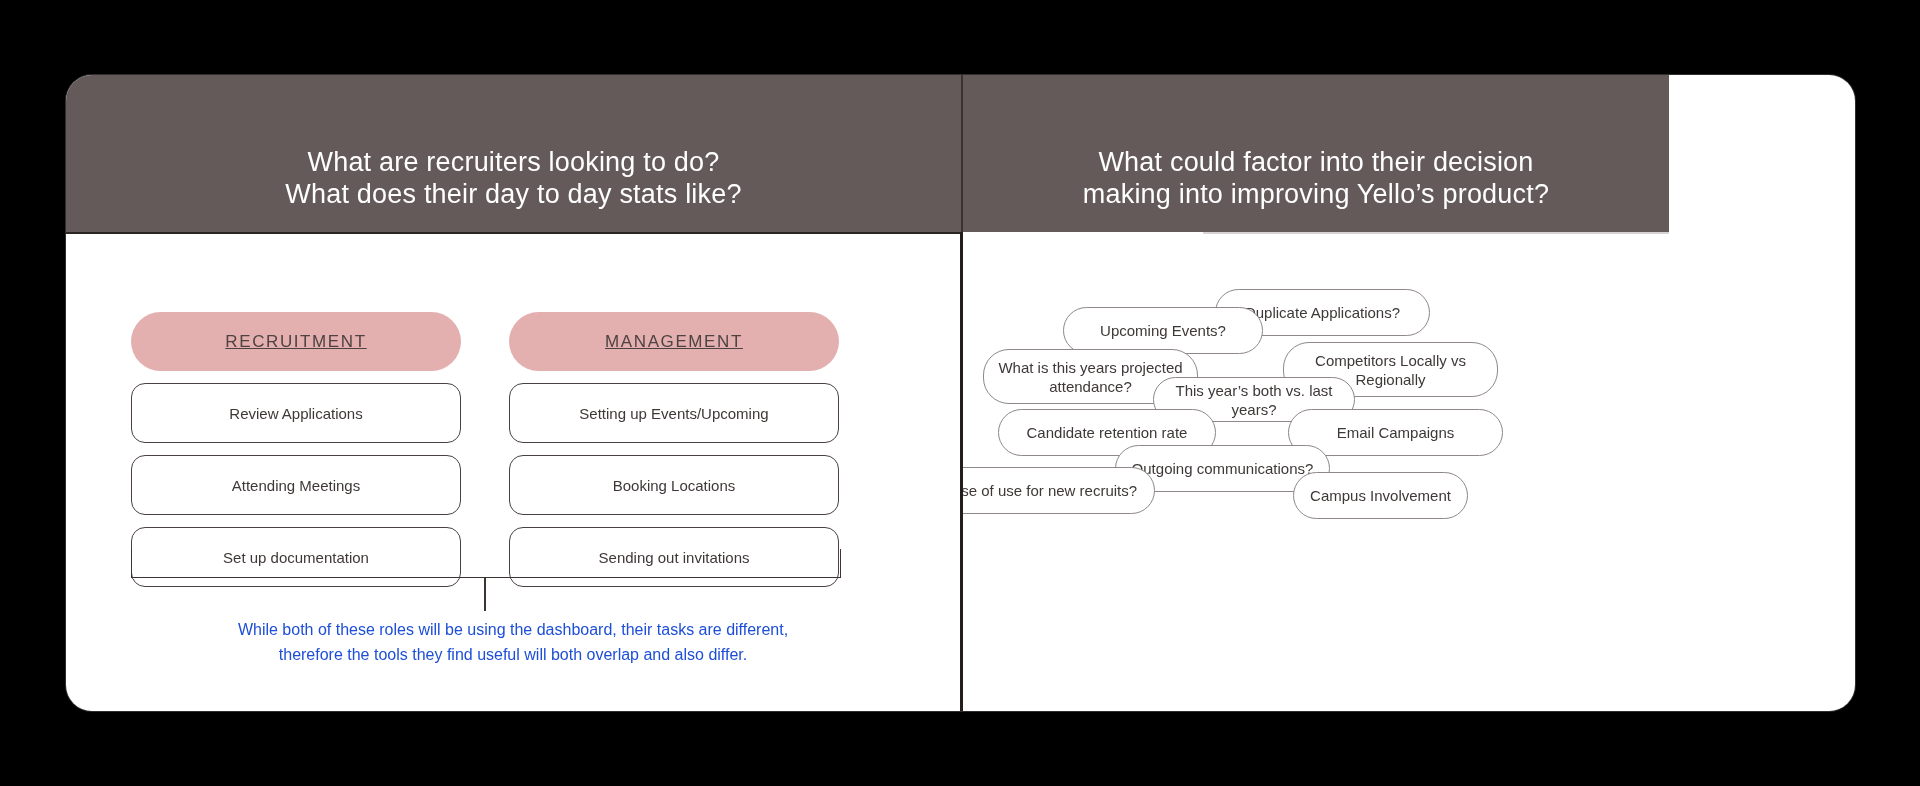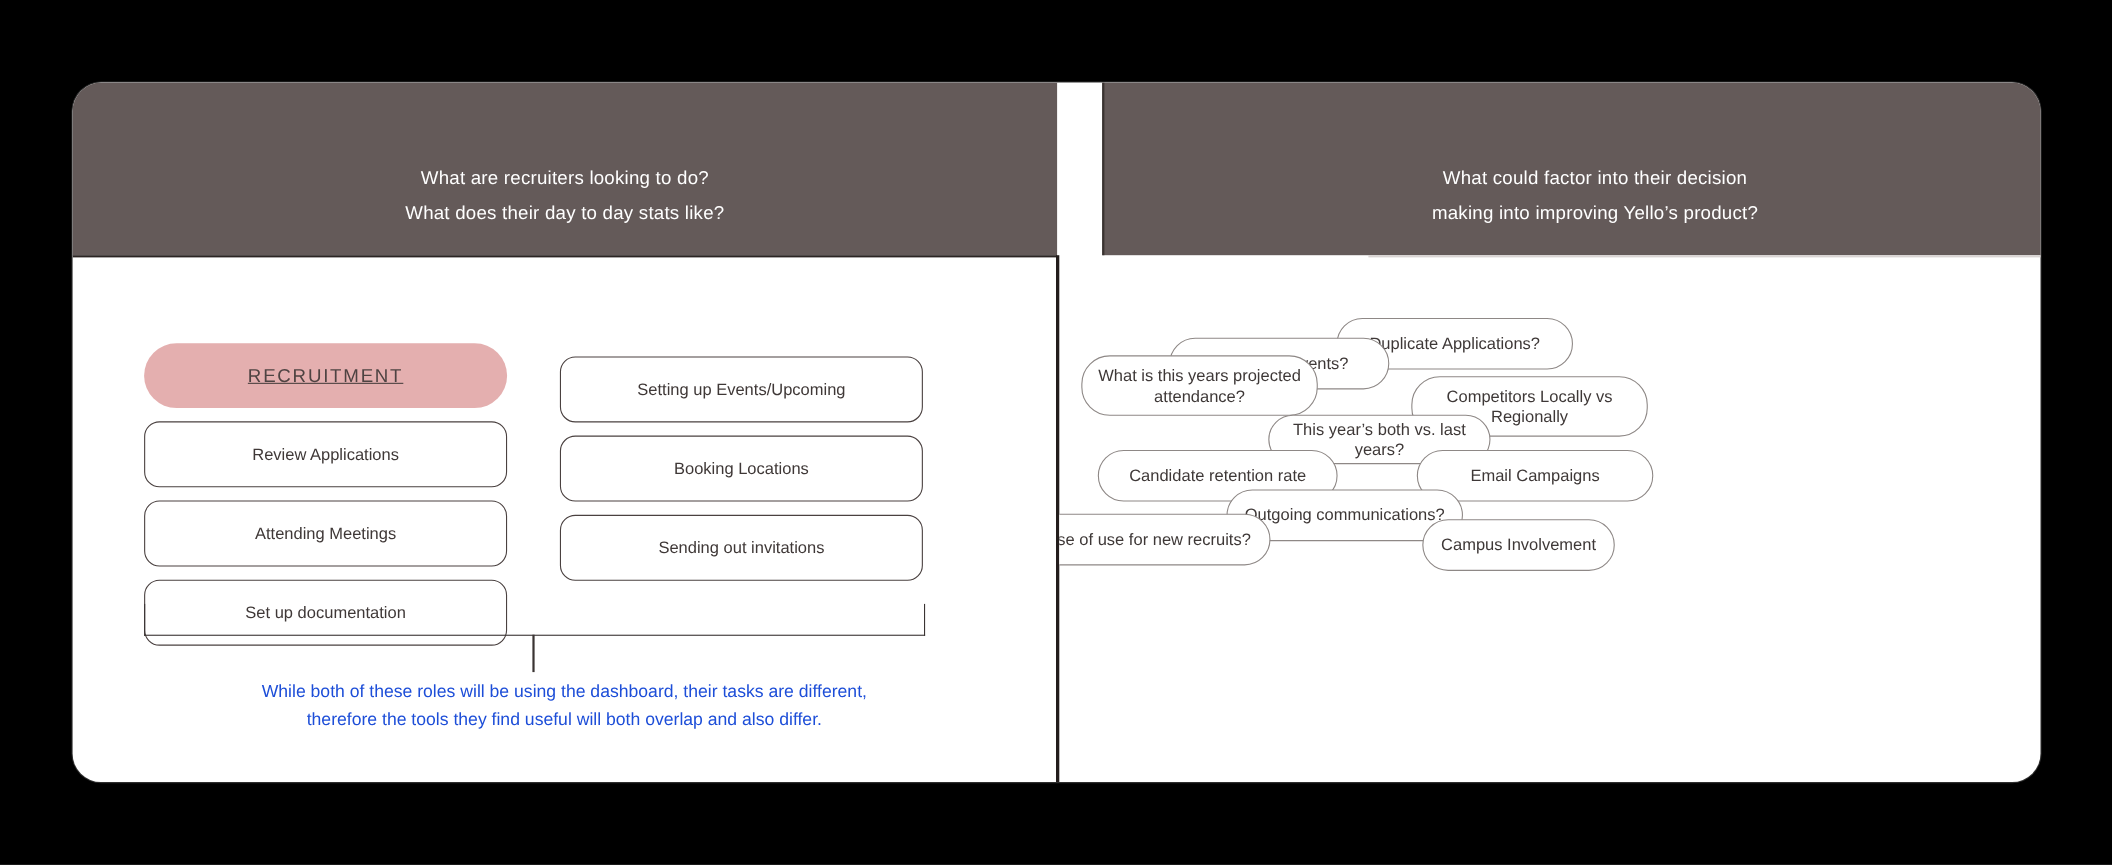--- a/index.html
+++ b/index.html
@@ -10,24 +10,24 @@
   
   #board{
     position:absolute;left:66px;top:75px;width:1789px;height:636px;
     background:#ffffff;border-radius:26px;overflow:hidden;
     box-shadow:0 0 0 1px rgba(255,255,255,.18);
   }
 
   
   .hdr{position:absolute;top:0;height:157px;background:#645a59;box-sizing:border-box;}
   #hdr-left{left:0;width:895px;}
-  #hdr-right{left:895px;width:894px;border-left:2px solid #3a3331;margin-left:41px;}
+  #hdr-right{left:895px;width:708px;border-left:2px solid #3a3331;}
   .hdr-inner{
     position:absolute;left:0;right:0;bottom:22px;text-align:center;
-    color:#ffffff;font-size:17px;line-height:32px;font-weight:400;letter-spacing:.2px;
+    color:#ffffff;font-size:27px;line-height:32px;font-weight:400;letter-spacing:.2px;
   }
   .hdr-inner div{white-space:nowrap;}
 
   
   #hdr-left:after{content:"";position:absolute;left:0;right:0;bottom:-2px;height:2px;background:#2b2523;}
   #hdr-right:after{content:"";position:absolute;left:240px;right:0;bottom:-2px;height:2px;background:#d9d4d3;}
 
   
   #divider{position:absolute;left:894px;top:157px;width:3px;height:479px;background:#231d1c;}
 
@@ -98,39 +98,40 @@
     <div id="panel-left">
 
       <div class="col" id="col-recruitment">
         <div class="cat-chip">RECRUITMENT</div>
         <div class="task-card">Review Applications</div>
         <div class="task-card">Attending Meetings</div>
         <div class="task-card">Set up documentation</div>
       </div>
 
       <div class="col" id="col-management">
+        <div class="cat-chip">MANAGEMENT</div>
         <div class="task-card">Setting up Events/Upcoming</div>
         <div class="task-card">Booking Locations</div>
         <div class="task-card">Sending out invitations</div>
       </div>
 
       <div id="bracket"></div>
       <div id="bracket-stem"></div>
 
       <div id="caption">
         <div>While both of these roles will be using the dashboard, their tasks are different,</div>
         <div>therefore the tools they find useful will both overlap and also differ.</div>
       </div>
     </div>
 
     <div id="panel-right">
       <div id="bubbles">
           <div class="bubble" style="left: 252px; top: 57px; width: 215px; height: 47px; z-index: 10;">Duplicate Applications?</div>
           <div class="bubble" style="left: 100px; top: 75px; width: 200px; height: 47px; z-index: 11;">Upcoming Events?</div>
-          <div class="bubble" style="left: 20px; top: 91px; width: 215px; height: 55px; z-index: 12;">What is this years projected attendance?</div>
+          <div class="bubble" style="left: 20px; top: 117px; width: 215px; height: 55px; z-index: 12;">What is this years projected attendance?</div>
           <div class="bubble" style="left: 320px; top: 110px; width: 215px; height: 55px; z-index: 13;">Competitors Locally vs Regionally</div>
           <div class="bubble" style="left: 190px; top: 145px; width: 202px; height: 45px; z-index: 14;">This year’s both vs. last years?</div>
           <div class="bubble" style="left: 35px; top: 177px; width: 218px; height: 47px; z-index: 15;">Candidate retention rate</div>
           <div class="bubble" style="left: 325px; top: 177px; width: 215px; height: 47px; z-index: 16;">Email Campaigns</div>
           <div class="bubble" style="left: 152px; top: 213px; width: 215px; height: 47px; z-index: 17;">Outgoing communications?</div>
           <div class="bubble" style="left: -38px; top: 235px; width: 230px; height: 47px; z-index: 18;">Ease of use for new recruits?</div>
           <div class="bubble" style="left: 330px; top: 240px; width: 175px; height: 47px; z-index: 19;">Campus Involvement</div>
         </div>
 
     </div>

